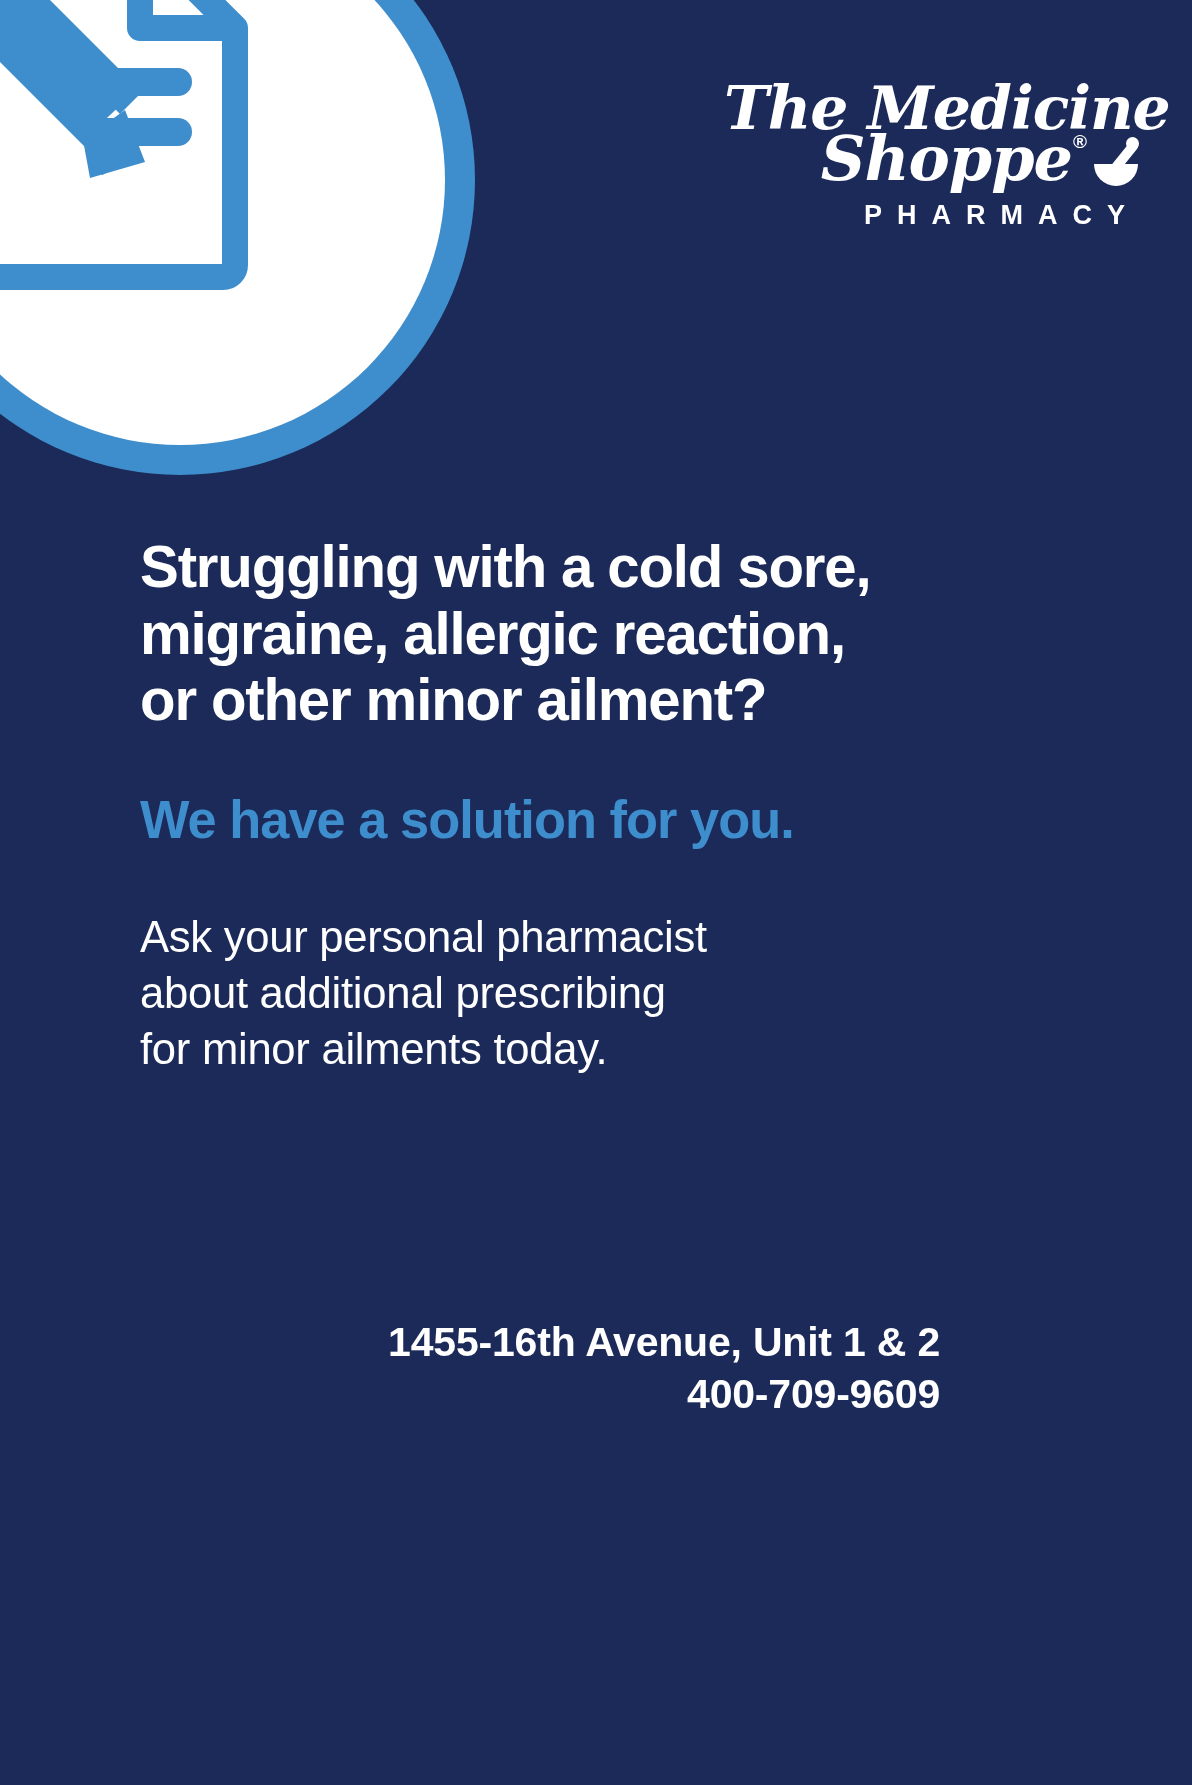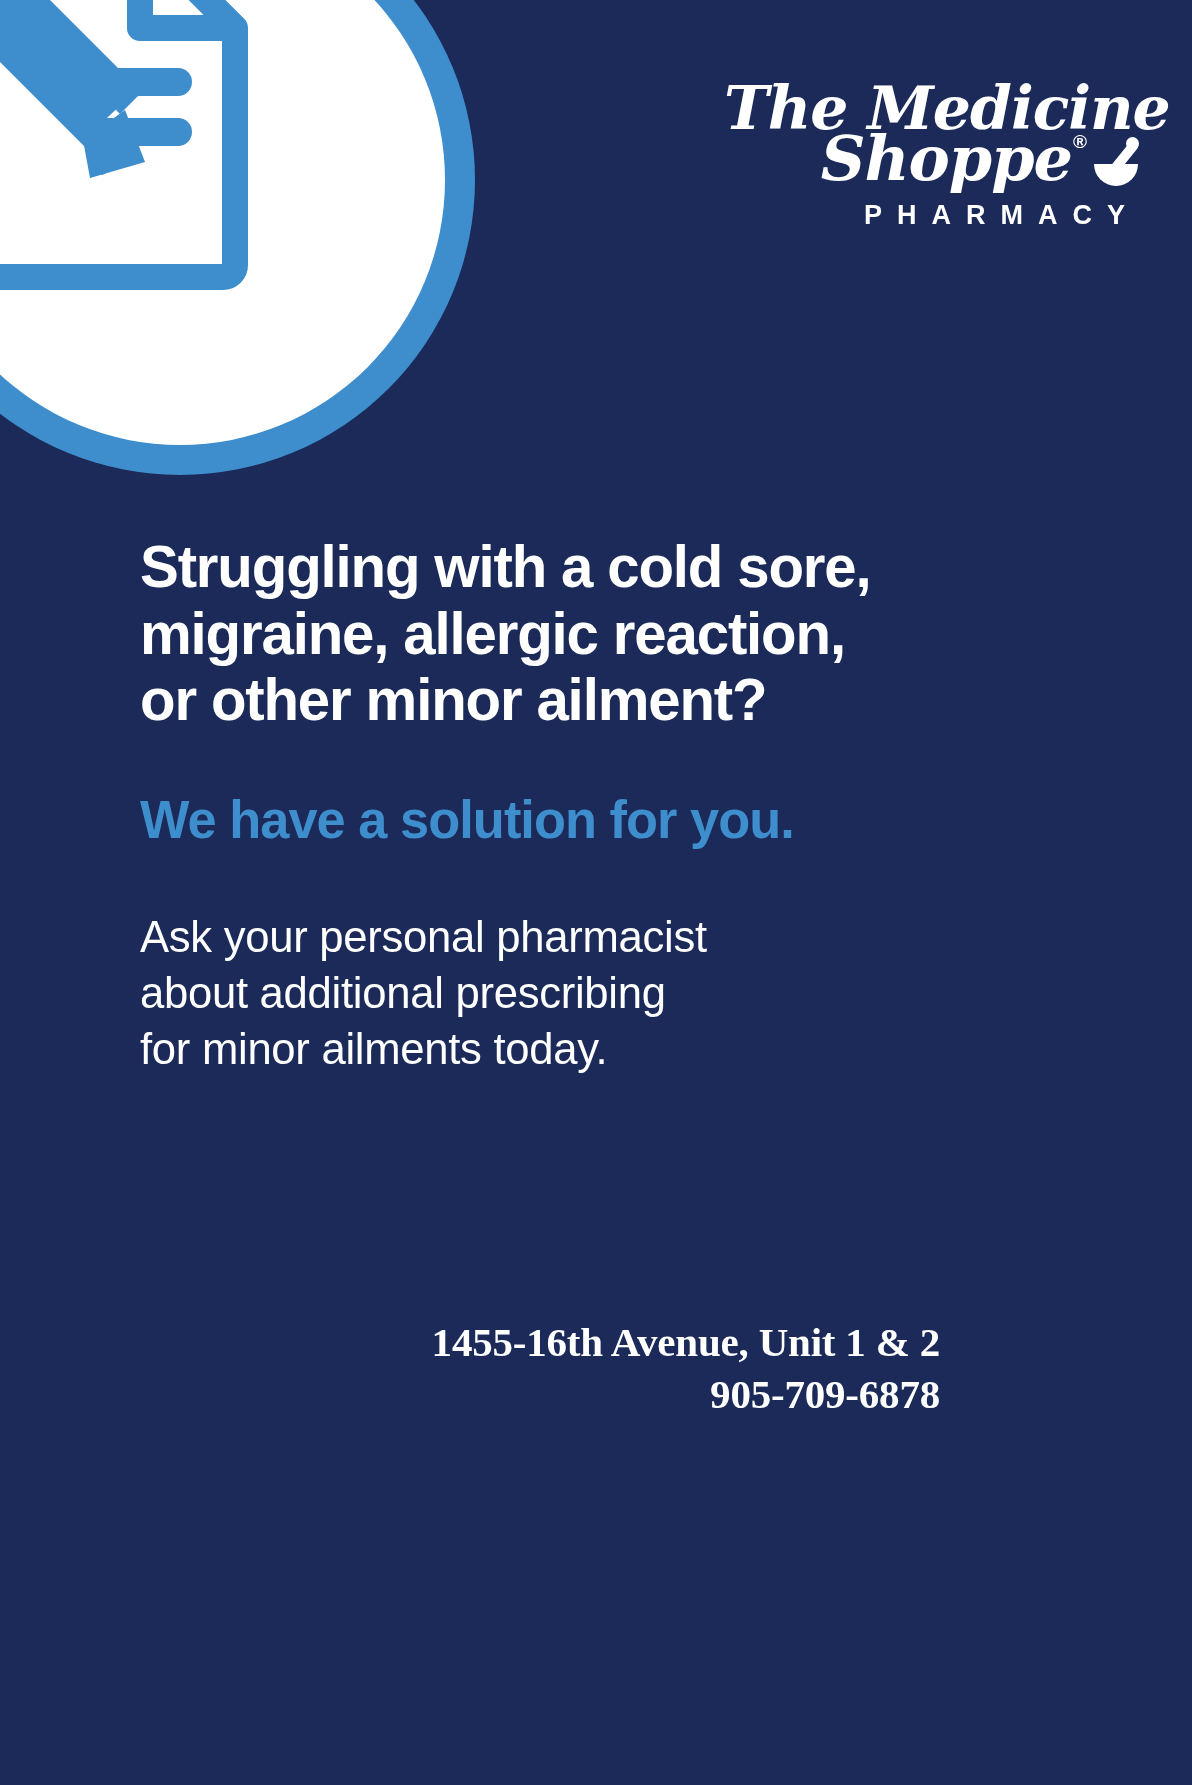--- a/index.html
+++ b/index.html
@@ -165,21 +165,21 @@
     display: block;
     white-space: nowrap;
   }
 
   
   #address {
     position: absolute;
     right: 252px;
     top: 1316px;
     text-align: right;
-    font-family: Liberation Serif, serif;
+    font-family: Liberation Sans, sans-serif;
     font-weight: bold;
     font-size: 41px;
     line-height: 1.28;
     color: #ffffff;
     letter-spacing: -0.2px;
   }
   #address .al {
     display: block;
     white-space: nowrap;
   }
@@ -255,16 +255,16 @@
     <p id="body-copy">
       <span class="bl">Ask your personal pharmacist</span>
       <span class="bl">about additional prescribing</span>
       <span class="bl">for minor ailments today.</span>
     </p>
 
   </div>
 
   <div id="address">
     <span class="al">1455-16th Avenue, Unit 1 &amp; 2</span>
-    <span class="al">905-709-6878</span>
+    <span class="al">400-709-9609</span>
   </div>
 
 </div>
 
 </body></html>

